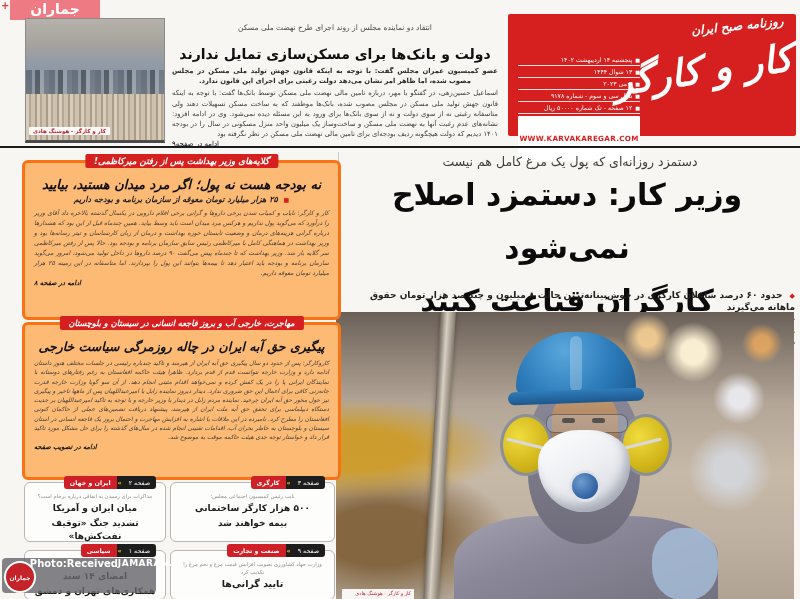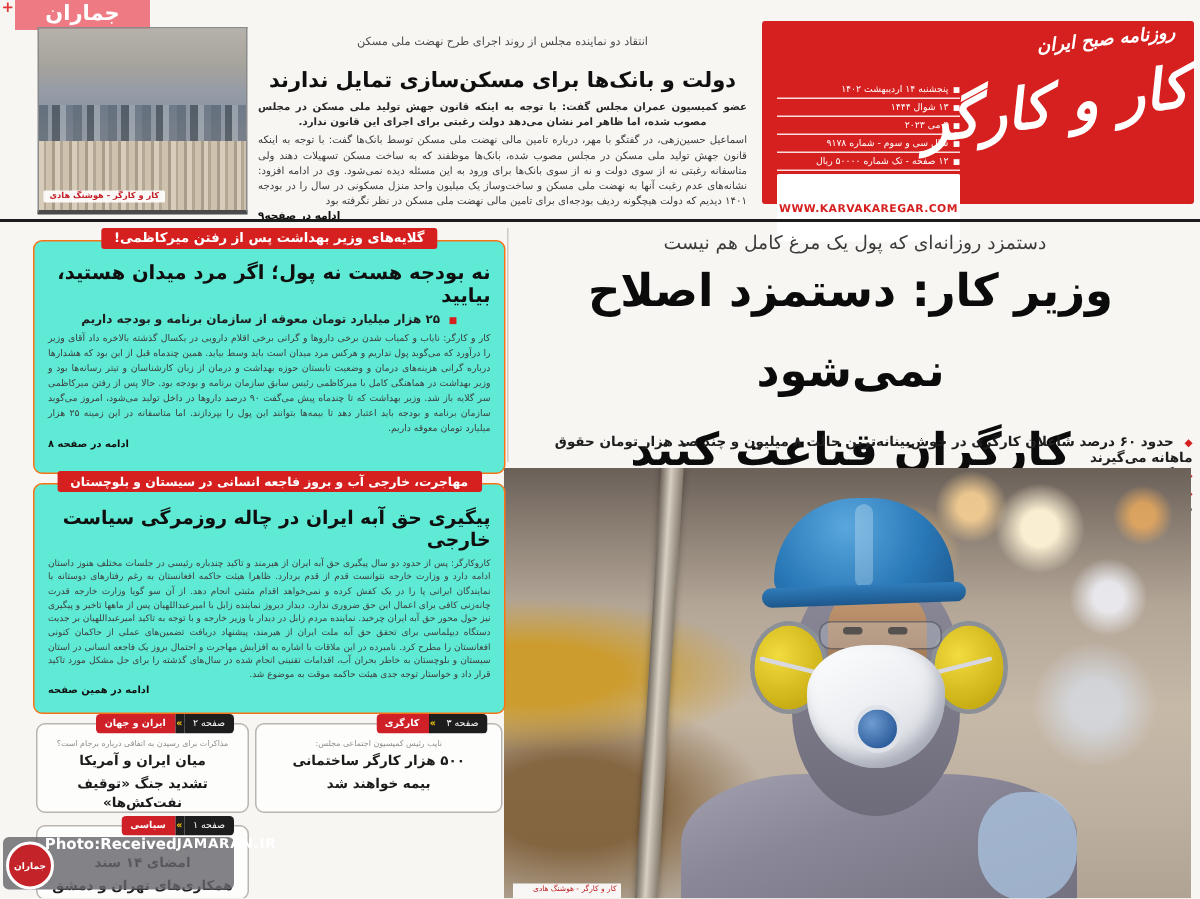--- a/index.html
+++ b/index.html
@@ -23,21 +23,21 @@
                    repeating-linear-gradient(0deg,rgba(120,110,95,.28) 0 2px,rgba(0,0,0,0) 2px 5px);}
   .city-credit{position:absolute;left:3px;bottom:5px;background:rgba(255,255,255,.92);color:#c22227;
         font-size:5.5px;font-weight:bold;padding:1px 4px;border-radius:1px;}
 
   
   .housing{position:absolute;left:172px;top:23px;width:326px;}
   .housing .kicker{text-align:center;font-size:7.5px;color:#4a4a4a;margin-bottom:14px;}
   .housing .headline{text-align:center;font-size:14px;font-weight:bold;color:#0f0f0f;margin-bottom:4px;}
   .housing .lead{font-size:6.8px;font-weight:bold;color:#2a2a2a;text-align:justify;text-align-last:center;line-height:1.5;margin-bottom:2px;}
   .housing .body{font-size:6.8px;color:#3c3c3c;text-align:justify;line-height:1.5;}
-  .housing .continue{direction:rtl;text-align:left;font-size:7px;font-weight:bold;color:#101010;margin-top:1px;}
+  .housing .continue{direction:rtl;text-align:left;font-size:7px;font-weight:normal;color:#101010;margin-top:1px;}
 
   
   .masthead{position:absolute;left:508px;top:14px;width:288px;height:122px;background:#d6201f;border-radius:2px;}
   .tagline{position:absolute;top:5px;right:12px;color:#fff;font-size:12px;font-weight:bold;
         font-style:italic;transform:rotate(-6deg);}
   .mast-title{position:absolute;top:34px;right:2px;width:182px;text-align:center;color:#fff;
         font-size:38px;font-weight:bold;font-style:italic;transform:rotate(-8deg);letter-spacing:-1px;white-space:nowrap;}
   .mast-info{position:absolute;left:10px;top:40px;width:122px;}
   .info-line{display:flex;direction:rtl;align-items:center;color:#fff;font-size:6.2px;
         padding:2px 0;border-bottom:1px solid rgba(255,255,255,.85);}
@@ -104,27 +104,27 @@
         background:radial-gradient(circle at 40% 30%,#5aa7dd,#2a79b8 60%,#1d5c94);
         border-radius:60px 60px 10px 10px;}
   .helmet-ridge{position:absolute;left:54px;top:4px;width:12px;height:56px;
         background:rgba(255,255,255,.25);border-radius:6px;}
   .helmet-brim{position:absolute;left:42px;top:60px;width:136px;height:13px;transform:rotate(-2deg);
         background:linear-gradient(#2f7cba,#1d578c);border-radius:8px;}
   .photo-credit-cut{position:absolute;left:6px;bottom:-3px;width:66px;height:11px;
         background:rgba(255,255,255,.92);color:#c22227;font-size:5px;padding:1px 3px;overflow:hidden;}
 
   
-  .article-box{position:absolute;background:#5eead4;border:1px solid #f97316;border-radius:6px;overflow:visible;}
+  .article-box{position:absolute;background:#fdba74;border:3px solid #f97316;border-radius:6px;overflow:visible;font-style:italic;}
   .red-banner{position:absolute;top:-9px;left:50%;transform:translateX(-50%);background:#d6201f;
         color:#fff;font-weight:bold;white-space:nowrap;padding:2px 9px;border-radius:2px;}
   .box-inner{padding:12px 9px 4px 9px;overflow:hidden;}
   .health-box{left:22px;top:160px;width:313px;height:154px;}
   .health-box .red-banner{font-size:8.8px;}
-  .a-headline{font-weight:bold;color:#0f0f0f;}
+  .a-headline{text-align:center;font-weight:bold;color:#0f0f0f;}
   .health-box .a-headline{font-size:13px;margin-top:2px;}
   .a-sub{text-align:center;font-size:8px;font-weight:bold;color:#1e1e1e;margin-top:3px;}
   .sq-ico{color:#d6201f;font-size:6px;margin-left:3px;}
   .a-body{font-size:6.2px;color:#3d3d3d;text-align:justify;line-height:1.62;margin-top:4px;}
   .a-continue{direction:rtl;text-align:left;font-size:6.6px;font-weight:bold;color:#101010;margin-top:1px;}
   .water-box{left:22px;top:322px;width:313px;height:152px;}
   .water-box .red-banner{font-size:8.2px;}
   .water-box .a-headline{font-size:12.5px;margin-top:2px;}
   .water-box .a-body{font-size:6px;line-height:1.55;}
 
@@ -264,21 +264,21 @@
       <div class="a-body">کار و کارگر: نایاب و کمیاب شدن برخی داروها و گرانی برخی اقلام دارویی در یکسال گذشته بالاخره داد آقای وزیر را درآورد که می‌گوید پول نداریم و هرکس مرد میدان است باید وسط بیاید. همین چندماه قبل از این بود که هشدارها درباره گرانی هزینه‌های درمان و وضعیت تابستان حوزه بهداشت و درمان از زبان کارشناسان و تیتر رسانه‌ها بود و وزیر بهداشت در هماهنگی کامل با میرکاظمی رئیس سابق سازمان برنامه و بودجه بود. حالا پس از رفتن میرکاظمی سر گلایه باز شد. وزیر بهداشت که تا چندماه پیش می‌گفت ۹۰ درصد داروها در داخل تولید می‌شود، امروز می‌گوید سازمان برنامه و بودجه باید اعتبار دهد تا بیمه‌ها بتوانند این پول را بپردازند. اما متاسفانه در این زمینه ۲۵ هزار میلیارد تومان معوقه داریم.</div>
       <div class="a-continue">ادامه در صفحه ۸</div>
     </div>
   </div>
 
   <div class="article-box water-box">
     <div class="red-banner rtl">مهاجرت، خارجی آب و بروز فاجعه انسانی در سیستان و بلوچستان</div>
     <div class="box-inner rtl">
       <div class="a-headline">پیگیری حق آبه ایران در چاله روزمرگی سیاست خارجی</div>
       <div class="a-body">کاروکارگر: پس از حدود دو سال پیگیری حق آبه ایران از هیرمند و تاکید چندباره رئیسی در جلسات مختلف هنوز داستان ادامه دارد و وزارت خارجه نتوانست قدم از قدم بردارد. ظاهرا هیئت حاکمه افغانستان به رغم رفتارهای دوستانه با نمایندگان ایرانی پا را در یک کفش کرده و نمی‌خواهد اقدام مثبتی انجام دهد. از آن سو گویا وزارت خارجه قدرت چانه‌زنی کافی برای اعمال این حق ضروری ندارد. دیدار دیروز نماینده زابل با امیرعبداللهیان پس از ماهها تاخیر و پیگیری نیز حول محور حق آبه ایران چرخید. نماینده مردم زابل در دیدار با وزیر خارجه و با توجه به تاکید امیرعبداللهیان بر جدیت دستگاه دیپلماسی برای تحقق حق آبه ملت ایران از هیرمند، پیشنهاد دریافت تضمین‌های عملی از حاکمان کنونی افغانستان را مطرح کرد. نامبرده در این ملاقات با اشاره به افزایش مهاجرت و احتمال بروز یک فاجعه انسانی در استان سیستان و بلوچستان به خاطر بحران آب، اقدامات تقنینی انجام شده در سال‌های گذشته را برای حل مشکل مورد تاکید قرار داد و خواستار توجه جدی هیئت حاکمه موقت به موضوع شد.</div>
-      <div class="a-continue">ادامه در همین صفحه</div>
+      <div class="a-continue">ادامه در تصویب صفحه</div>
     </div>
   </div>
 
   <div class="mini mini-iran">
     <div class="tab">
       <span class="tab-cat rtl">ایران و جهان</span>
       <span class="tab-chev">«</span>
       <span class="tab-page rtl">صفحه ۲</span>
     </div>
     <div class="kicker rtl">مذاکرات برای رسیدن به اتفاقی درباره برجام است؟</div>
@@ -301,20 +301,29 @@
     <div class="tab">
       <span class="tab-cat rtl">سیاسی</span>
       <span class="tab-chev">«</span>
       <span class="tab-page rtl">صفحه ۱</span>
     </div>
     <div class="kicker rtl">در سفر رئیس جمهور به سوریه انجام شد</div>
     <div class="mh rtl">امضای ۱۴ سند</div>
     <div class="mh rtl">همکاری‌های تهران و دمشق</div>
   </div>
 
+  <div class="mini mini-sanat">
+    <div class="tab">
+      <span class="tab-cat rtl">صنعت و تجارت</span>
+      <span class="tab-chev">«</span>
+      <span class="tab-page rtl">صفحه ۹</span>
+    </div>
+    <div class="kicker rtl">وزارت جهاد کشاورزی تصویب افزایش قیمت مرغ و تخم مرغ را تکذیب کرد</div>
+    <div class="mh rtl">تایید گرانی‌ها</div>
+  </div>
 
   <div class="watermark">
     <div class="wm-logo rtl">جماران</div>
     <div class="wm-l1">Photo:Received</div>
     <div class="wm-l2">JAMARAN.IR</div>
   </div>
 
 </div>
 
 </body></html>

